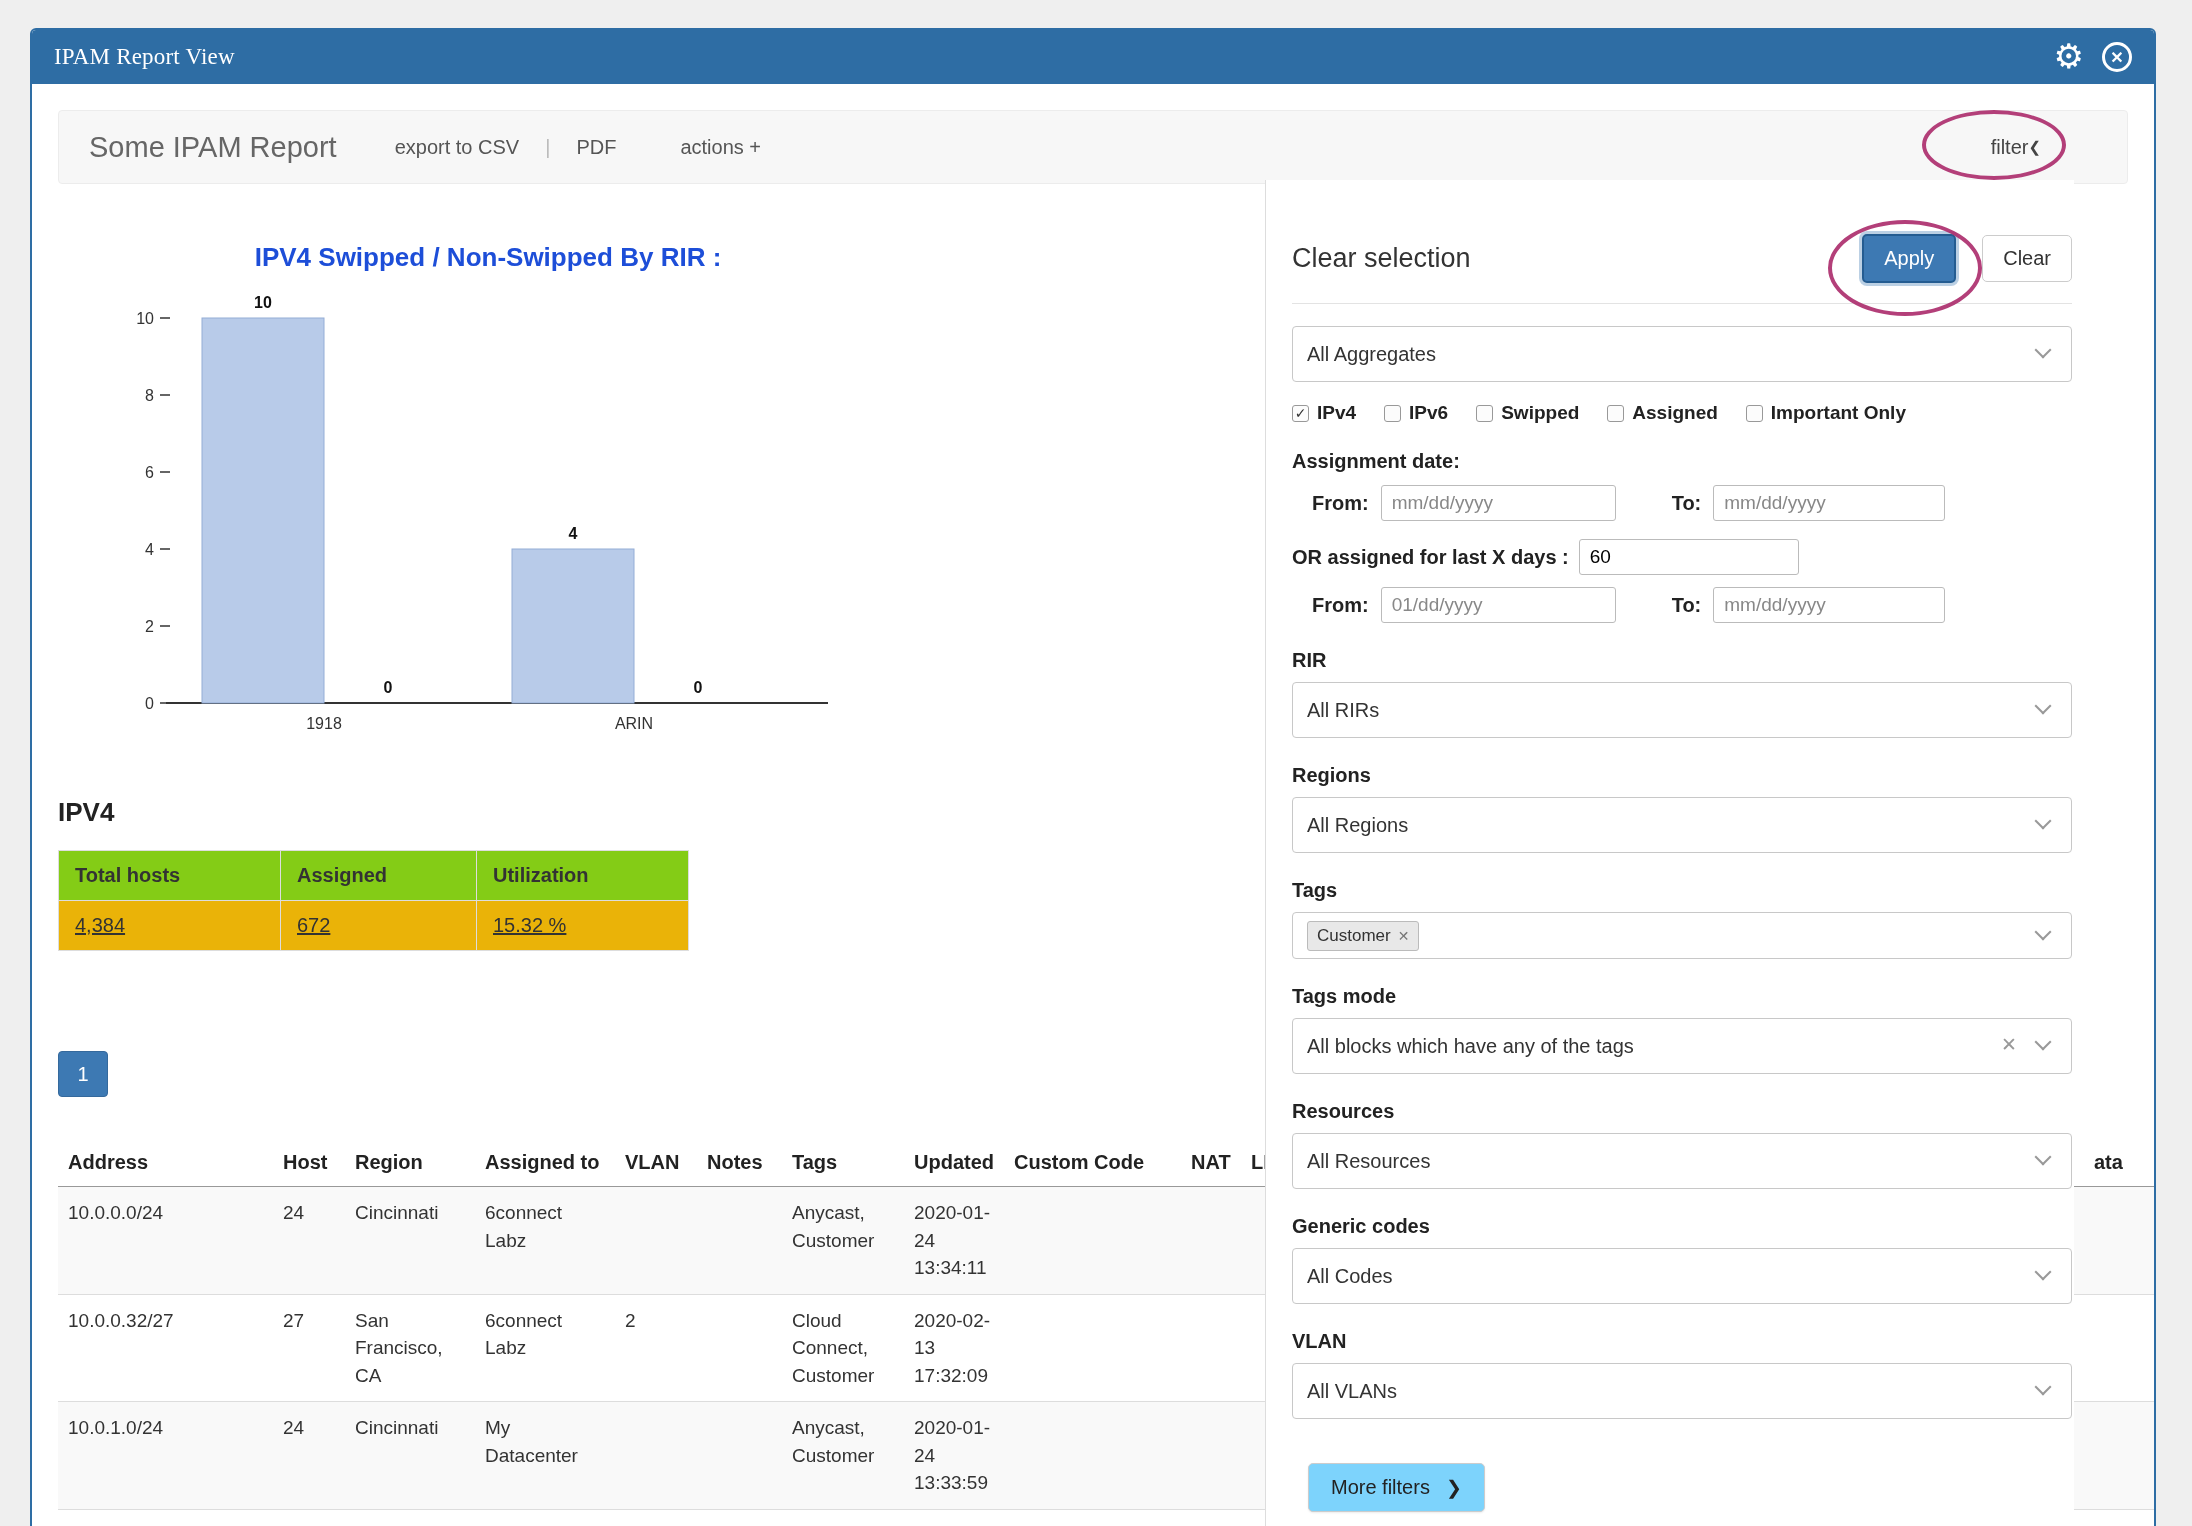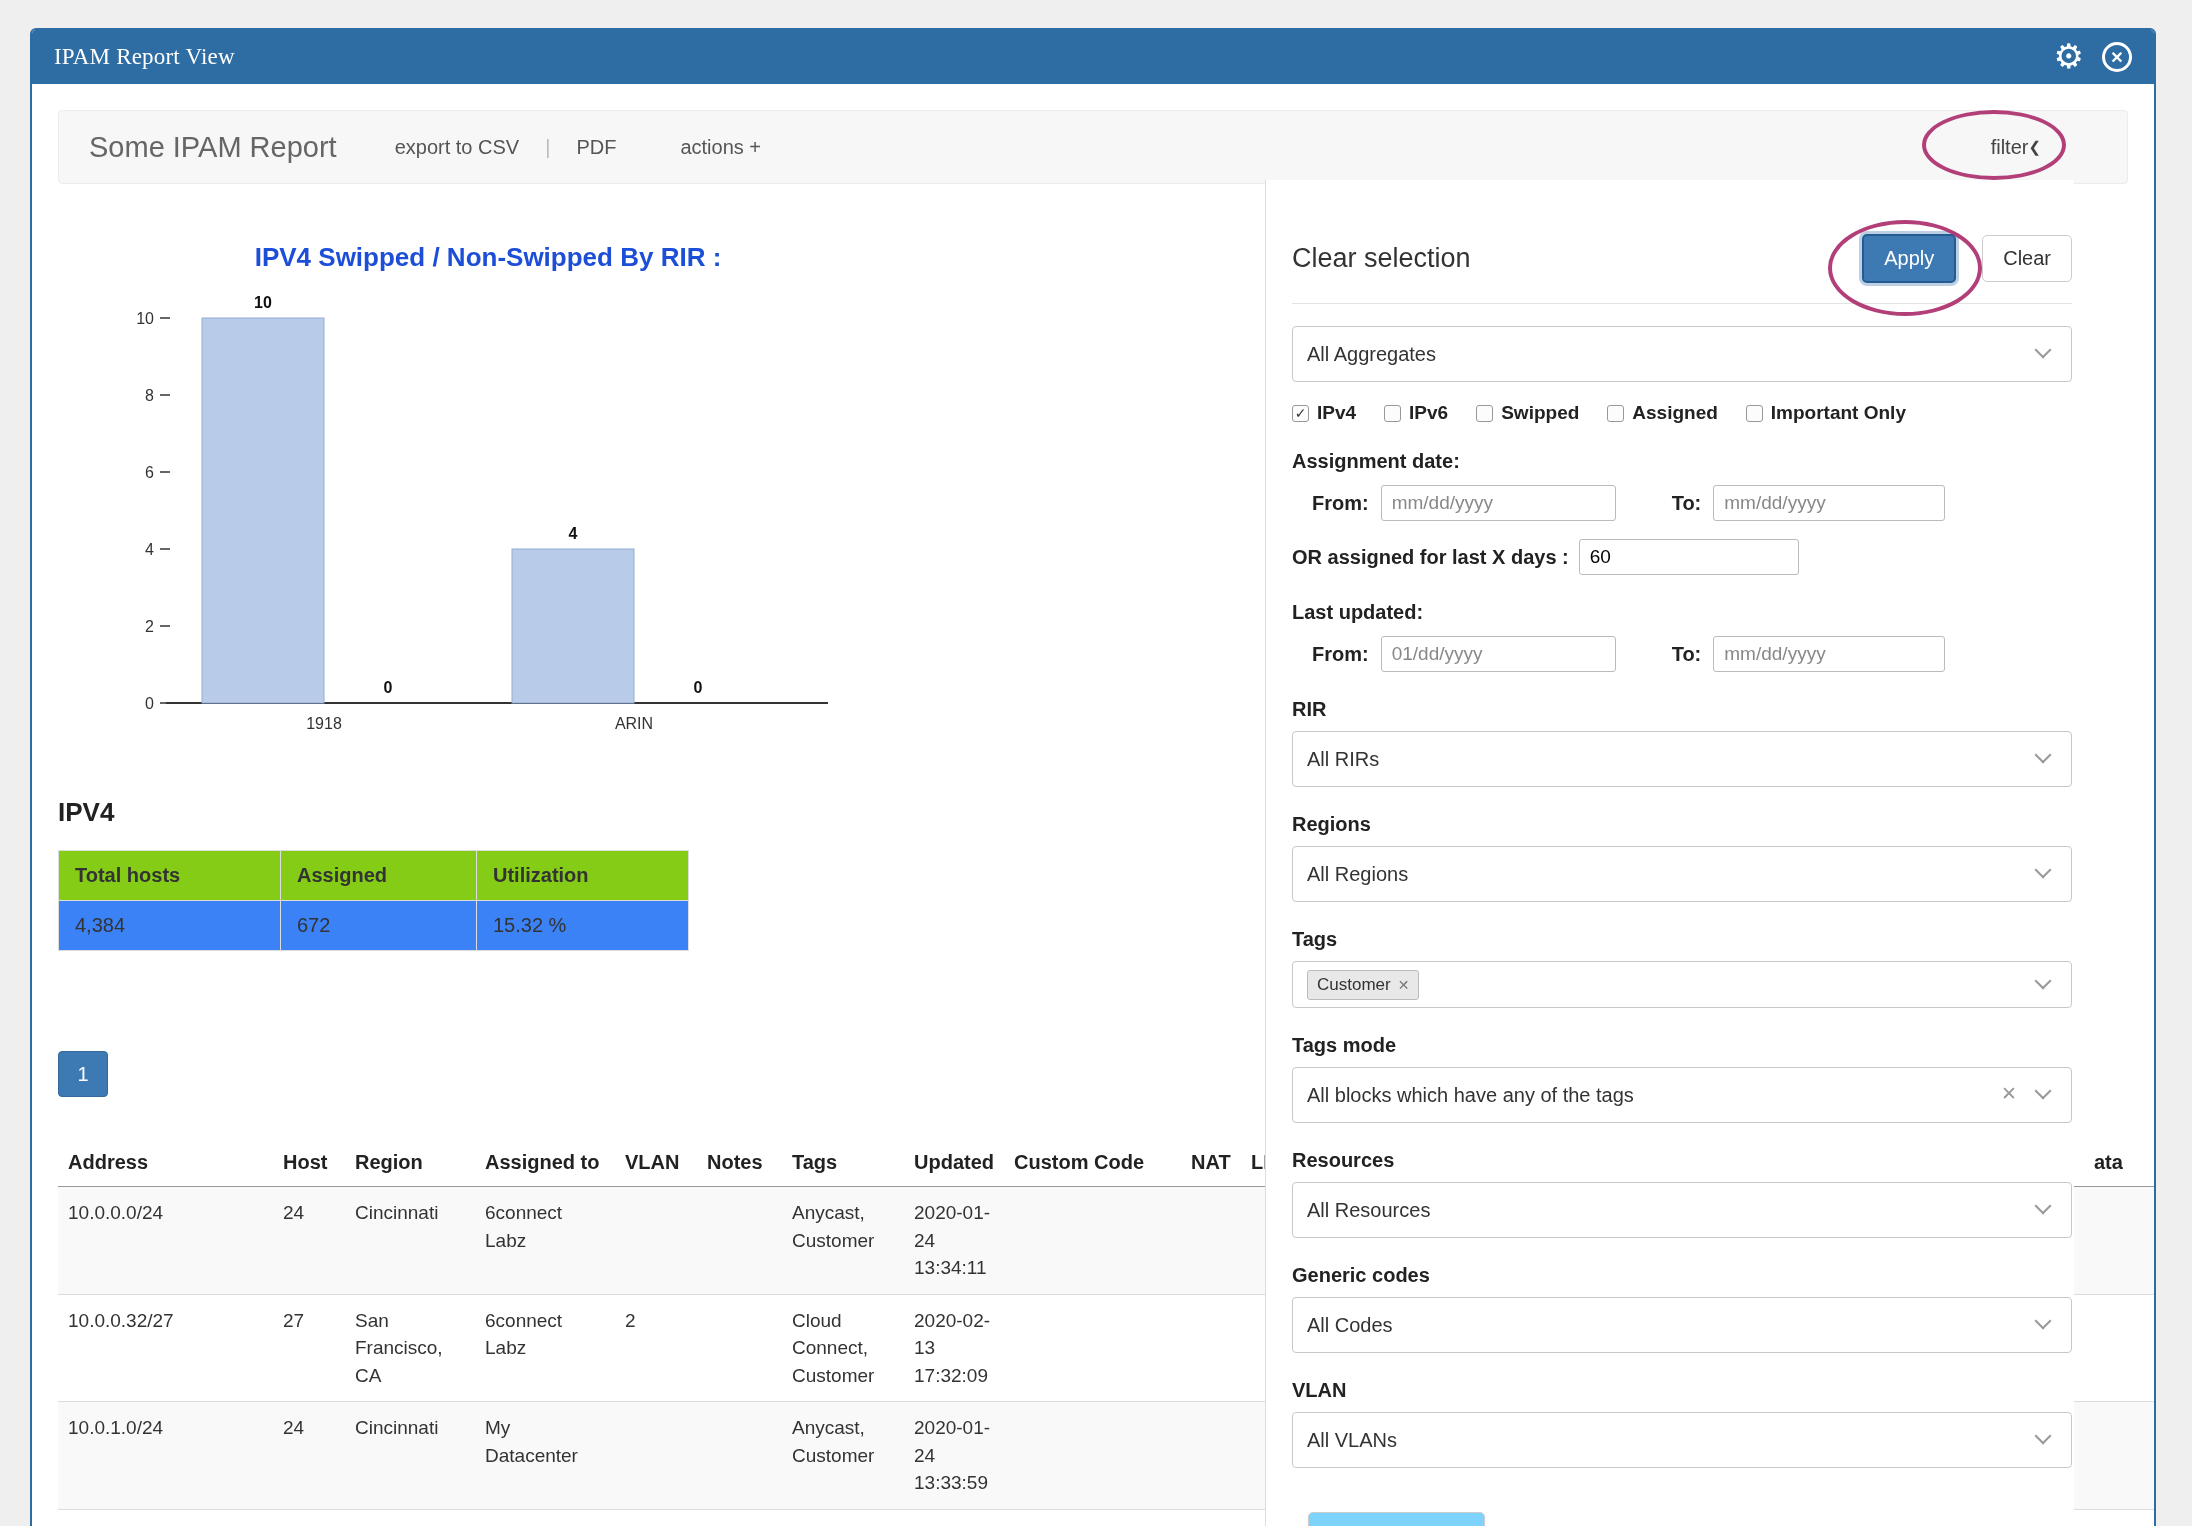--- a/index.html
+++ b/index.html
@@ -32,21 +32,21 @@
   
   .chart-title{font-size:26px;font-weight:bold;color:#1d4ed8;width:860px;text-align:center;
     margin:58px 0 0 26px;}
   #chart{display:block;margin:10px 0 0 26px;}
 
   
   .ipv4-head{font-size:26px;font-weight:bold;color:#222;margin:44px 0 0 26px;}
   .sum-table{border-collapse:collapse;margin:22px 0 0 26px;}
   .sum-table th,.sum-table td{border:1px solid #ddd;font-size:20px;text-align:left;padding:13px 16px;}
   .sum-table th{font-weight:bold;background:#84cc16;}
-  .sum-table td{background:#3b82f6;}
+  .sum-table td{background:#eab308;text-decoration:underline;}
   .sum-c1{width:222px;} .sum-c2{width:196px;} .sum-c3{width:212px;}
 
   
   .pagination{margin:100px 0 0 26px;}
   .page-btn{width:50px;height:46px;background:#3d79b3;border:1px solid #35699c;border-radius:4px;
     color:#fff;font-size:20px;display:flex;align-items:center;justify-content:center;cursor:pointer;}
 
   
   .data-table{border-collapse:collapse;table-layout:fixed;width:2096px;margin:42px 0 0 26px;}
   .data-table th{font-size:20px;font-weight:bold;text-align:left;padding:12px 10px;color:#222;
@@ -299,21 +299,20 @@
       <input class="txt-input ph" style="width: 235px;" value="mm/dd/yyyy">
       <span class="dlab to-gap">To:</span>
       <input class="txt-input ph" style="width: 232px;" value="mm/dd/yyyy">
     </div>
 
     <div class="inline-row">
       <span class="sec-label" style="margin-top:0">OR assigned for last X days :</span>
       <input class="txt-input" style="width: 220px;" value="60">
     </div>
 
-    <div class="sec-label">Last updated:</div>
     <div class="date-row">
       <span class="dlab">From:</span>
       <input class="txt-input ph" style="width: 235px;" value="01/dd/yyyy">
       <span class="dlab to-gap">To:</span>
       <input class="txt-input ph" style="width: 232px;" value="mm/dd/yyyy">
     </div>
 
     <div class="sec-label">RIR</div>
     <div class="selectbox">
       <span>All RIRs</span>

